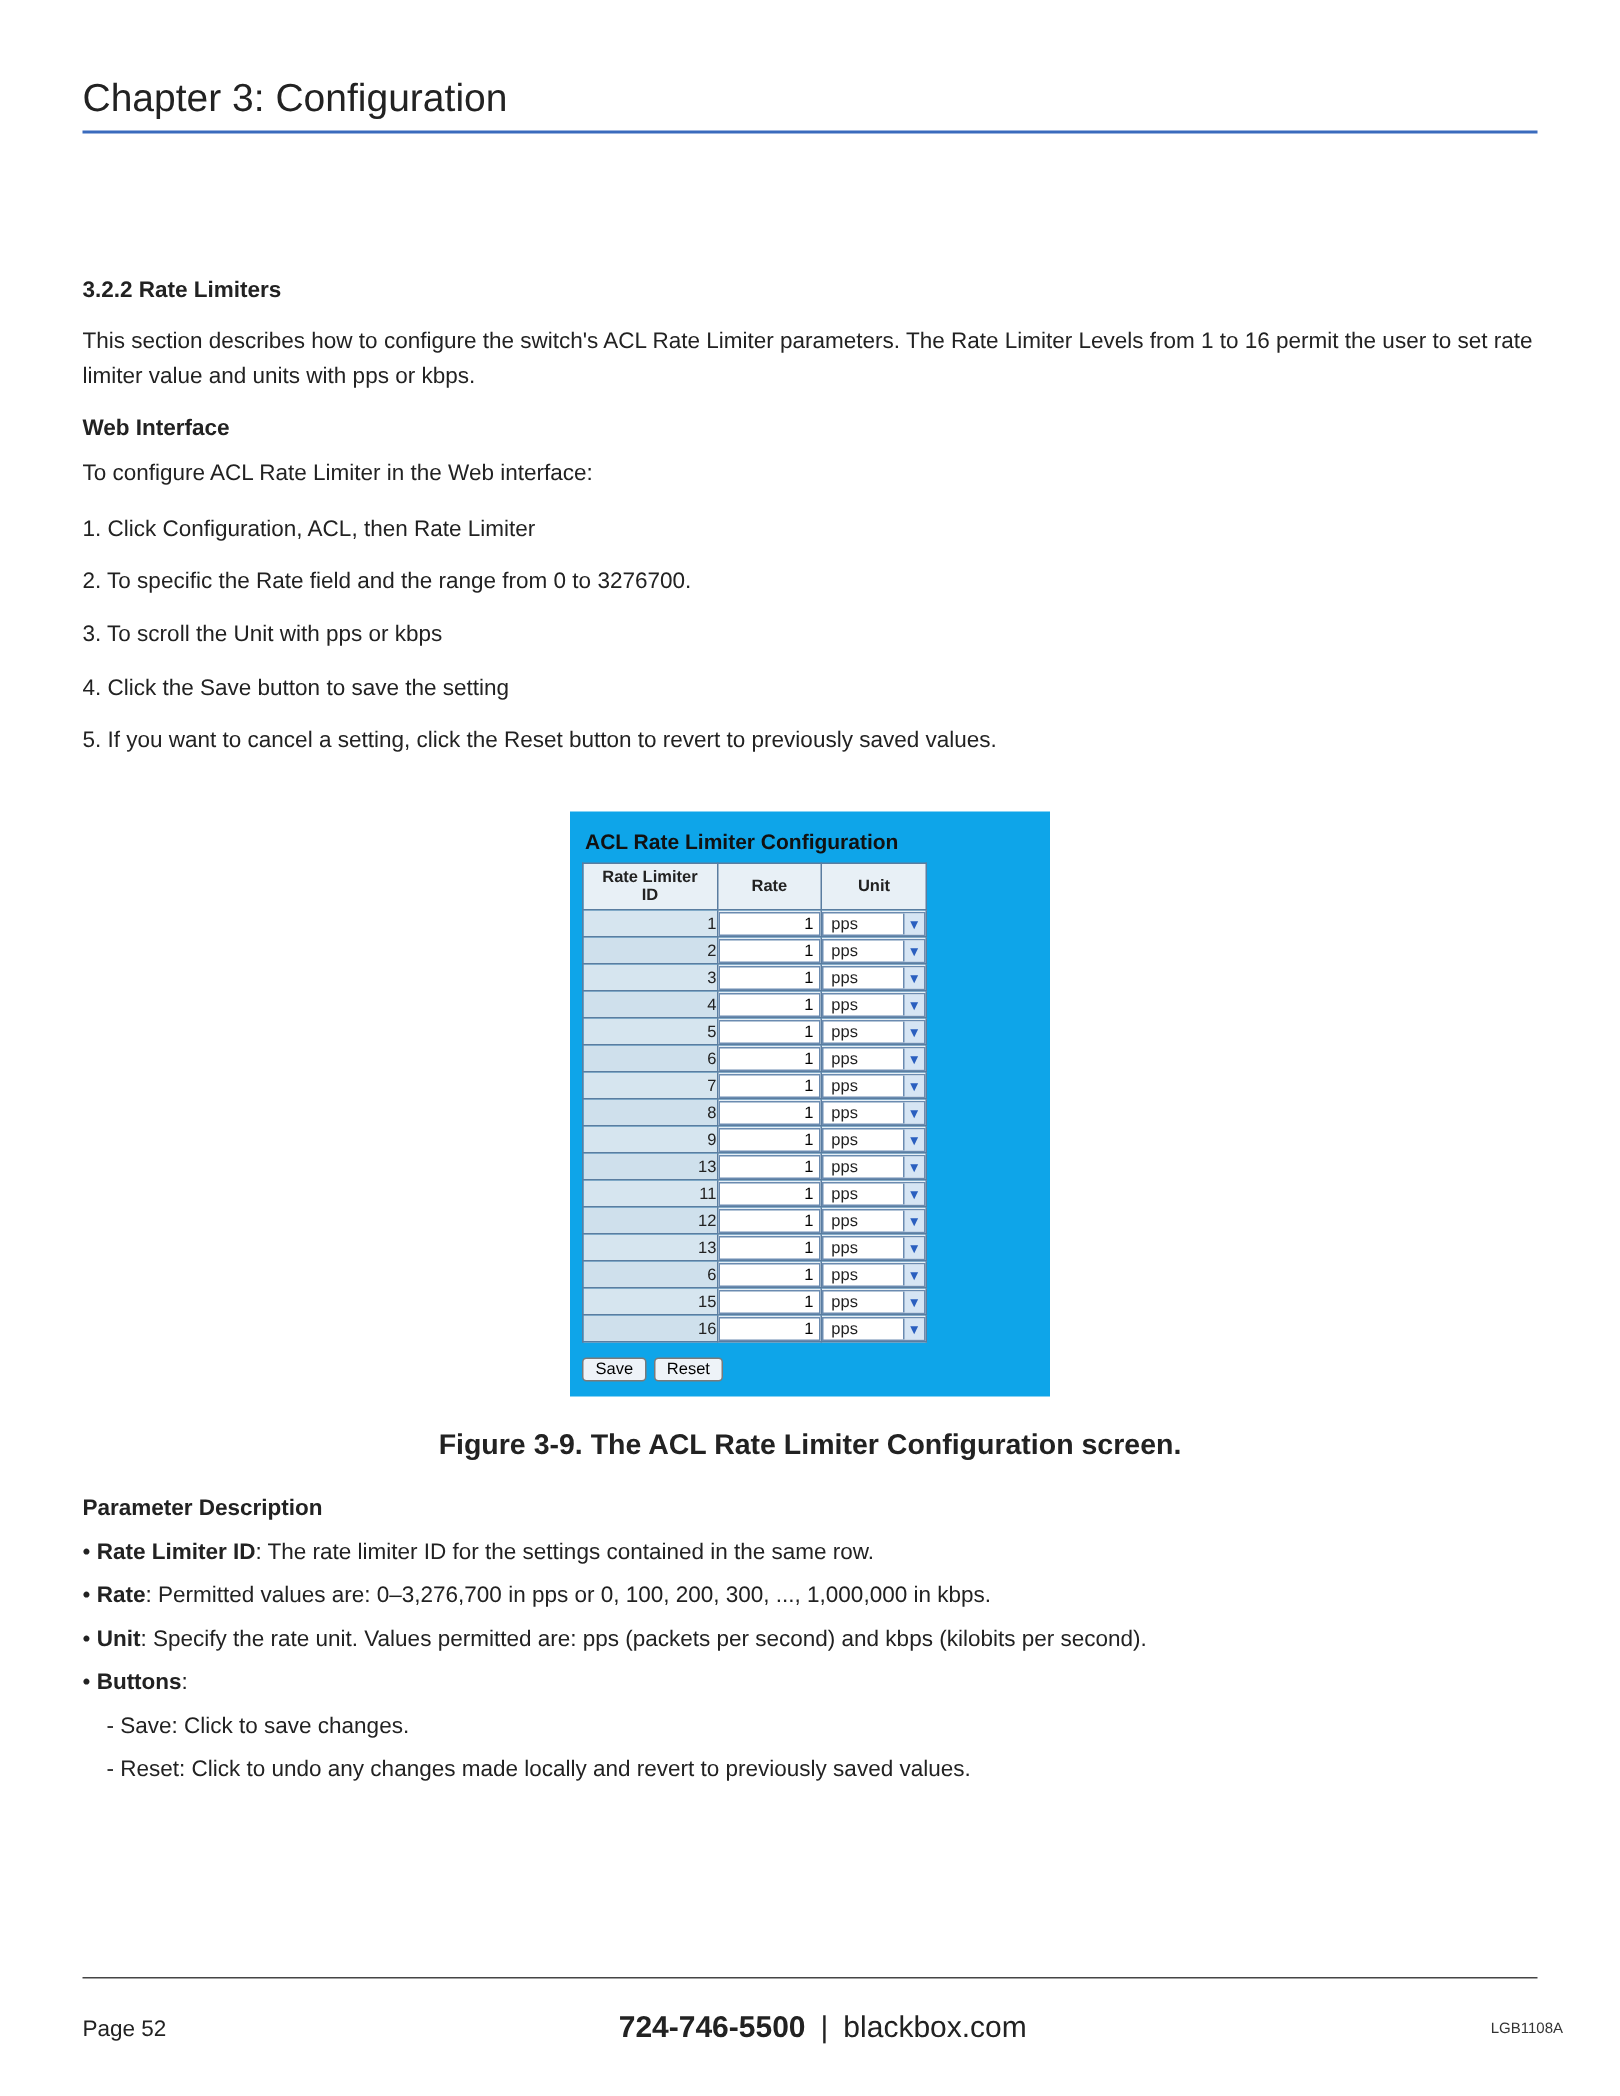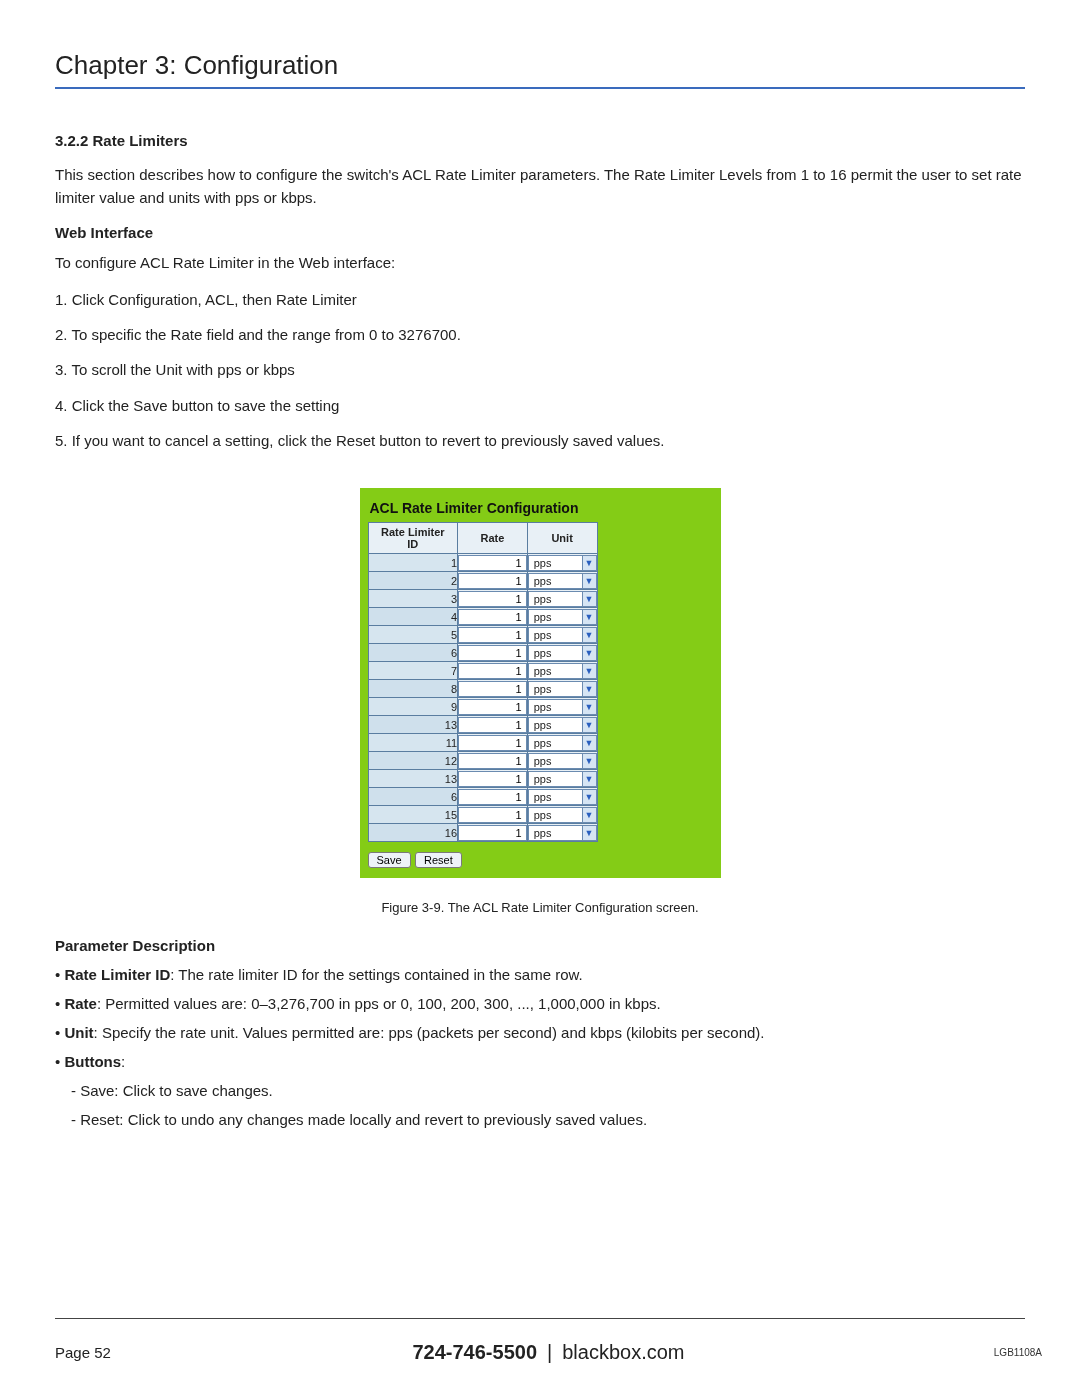--- a/index.html
+++ b/index.html
@@ -11,21 +11,21 @@
     color: #222;
     position: relative;
     padding: 50px 55px 0 55px;
   }
   .chapter-title {
     font-size: 26px;
     font-weight: 400;
     color: #222;
     border-bottom: 2px solid #3a6bbd;
     padding-bottom: 6px;
-    margin-bottom: 43px;
+    margin-bottom: 96px;
   }
   .section-heading {
     font-size: 15px;
     font-weight: 700;
     margin-bottom: 14px;
   }
   .body-text {
     font-size: 15px;
     line-height: 1.55;
     margin-bottom: 14px;
@@ -39,22 +39,22 @@
     font-size: 15px;
     line-height: 1.55;
     margin-bottom: 12px;
   }
   .figure-wrap {
     margin: 36px 0 20px 0;
     text-align: center;
   }
   .config-panel {
     display: inline-block;
-    width: 361px;
-    background: #84cc16;
+    width: 320px;
+    background: #0ea5e9;
     padding: 12px 0 10px 8px;
     text-align: left;
   }
   .panel-title {
     font-family: Arial, sans-serif;
     font-weight: 700;
     font-size: 14px;
     color: #111;
     margin-bottom: 6px;
     padding-left: 2px;
@@ -134,22 +134,23 @@
   .panel-btn {
     font-family: Arial, sans-serif;
     font-size: 11px;
     padding: 1px 8px;
     background: #eef3f8;
     border: 1px solid #7a7a7a;
     border-radius: 3px;
     cursor: pointer;
   }
   .fig-caption {
-    font-size: 13px;
+    font-size: 19px;
     margin-top: 22px;
+    font-weight: bold;
   }
   .param-heading {
     font-size: 15px;
     font-weight: 700;
     margin: 22px 0 12px 0;
   }
   .bullet {
     font-size: 15px;
     margin-bottom: 12px;
   }

